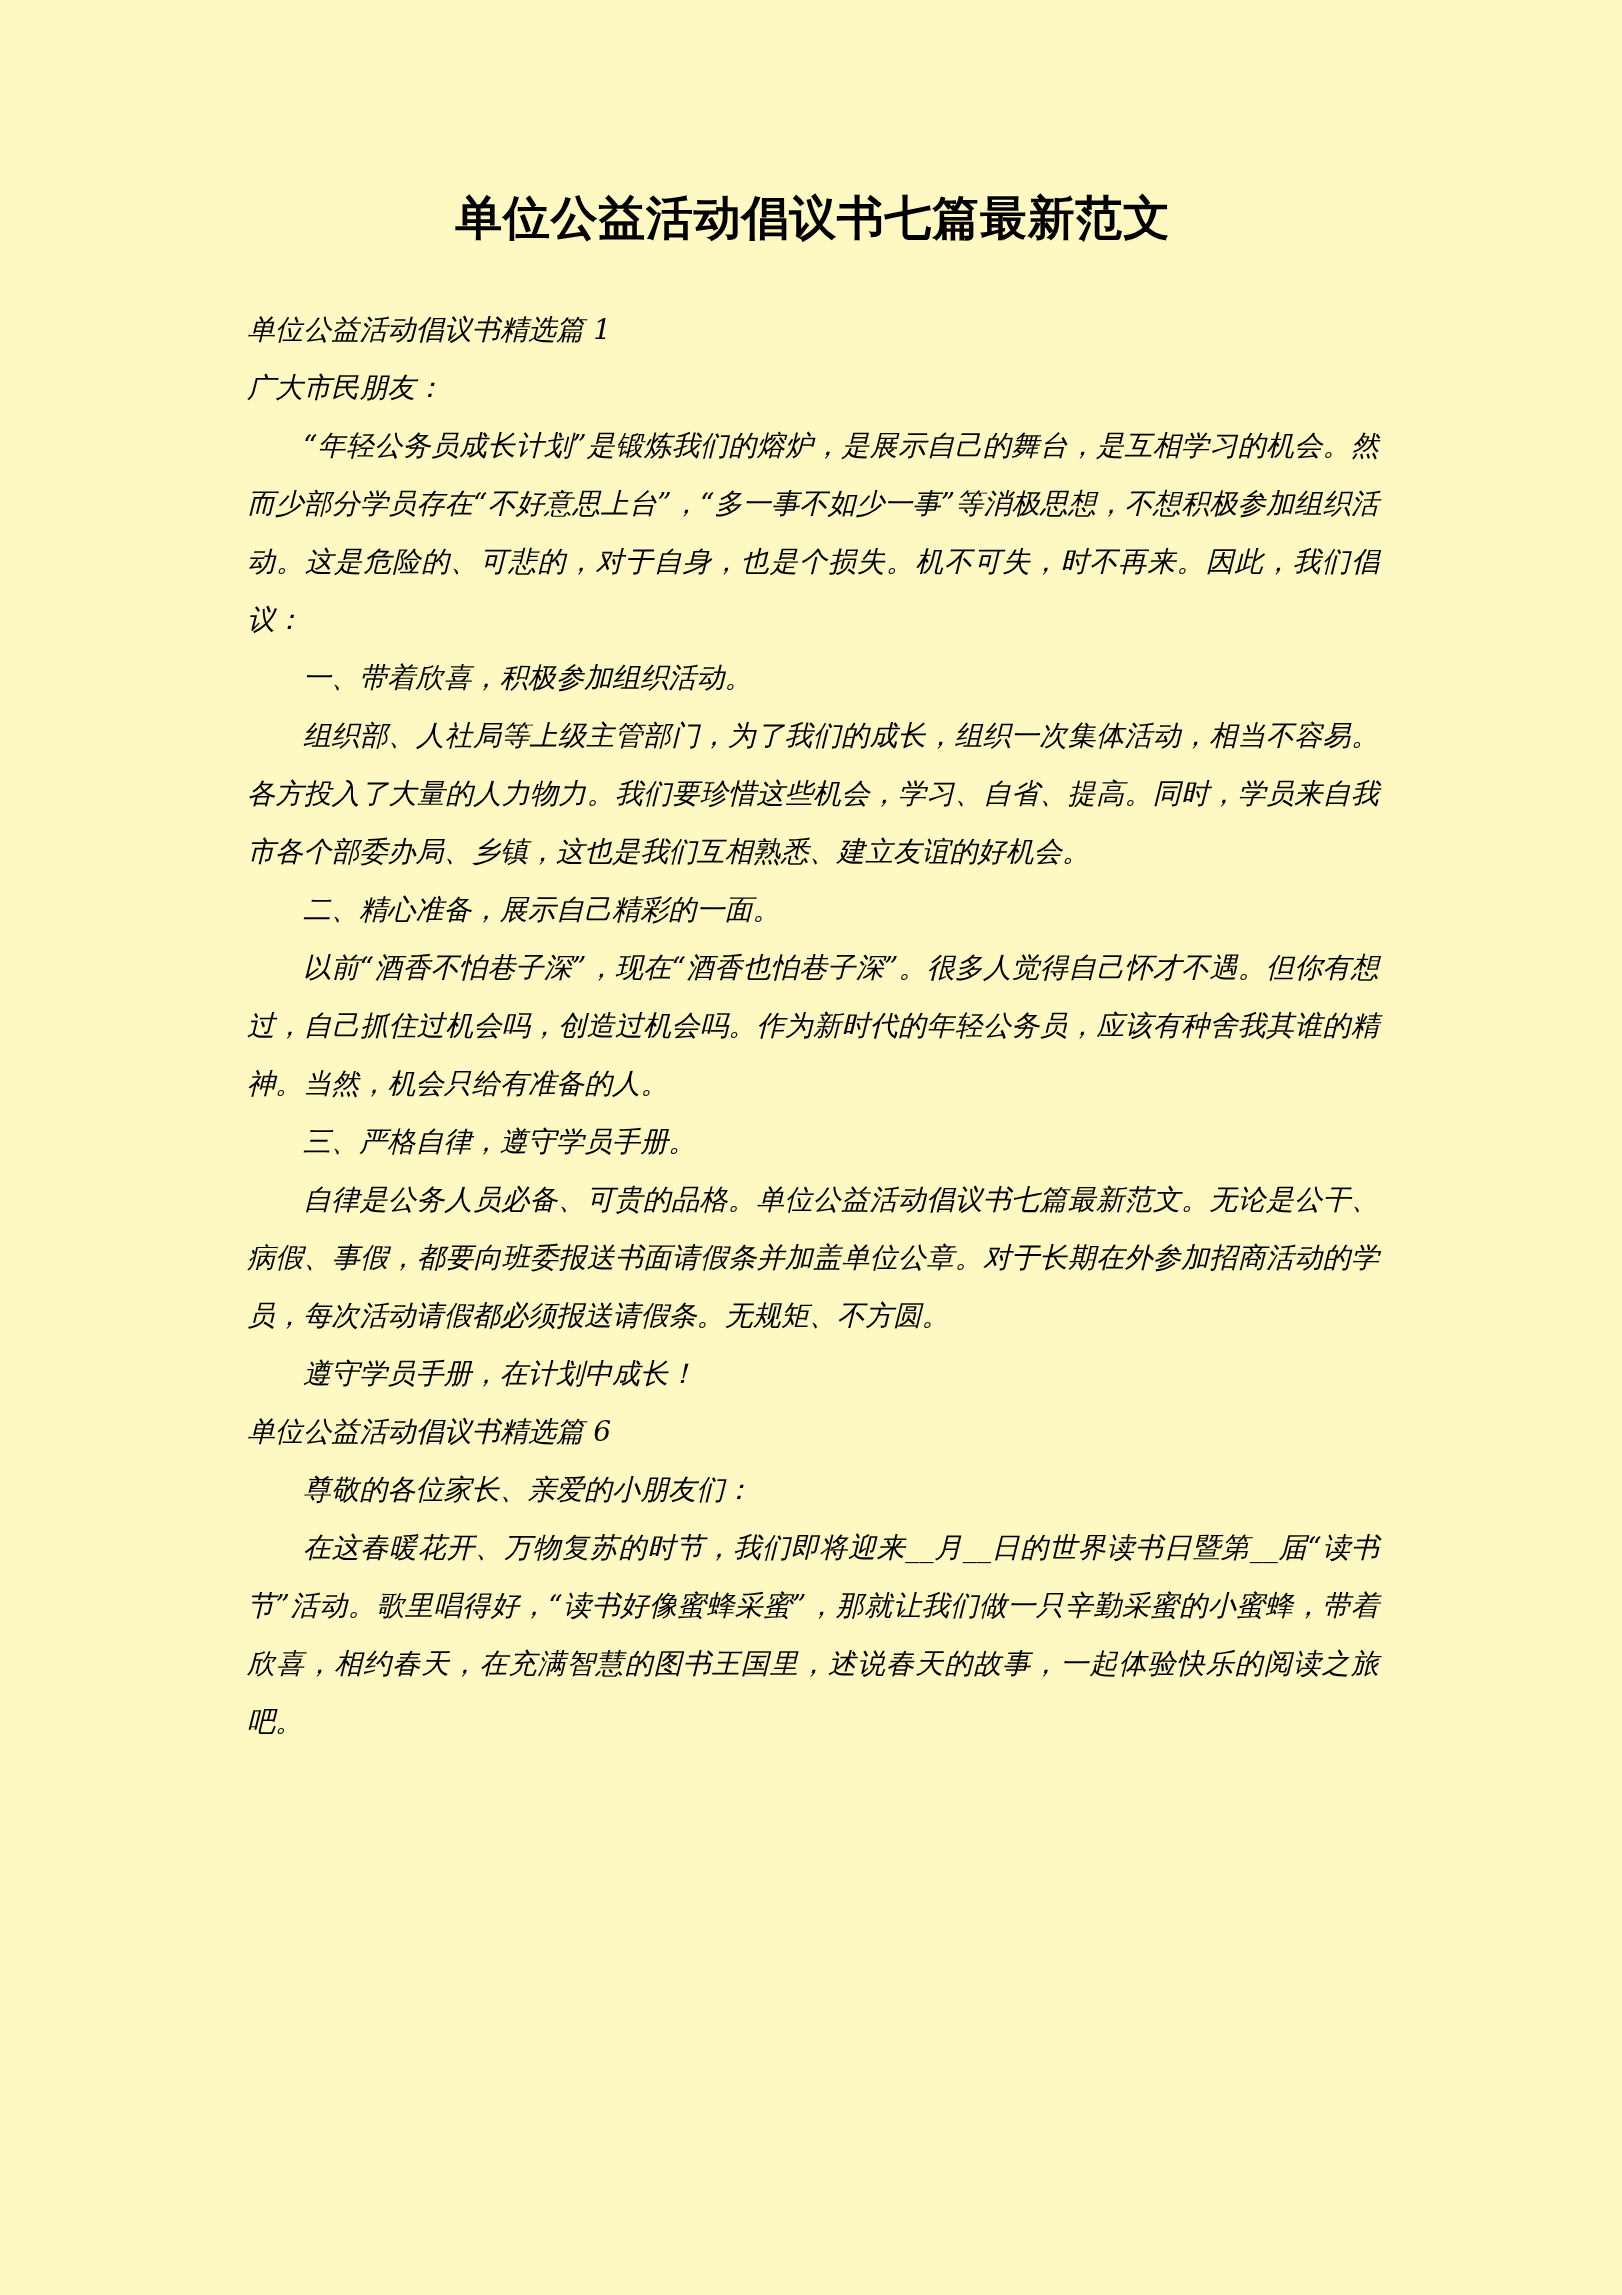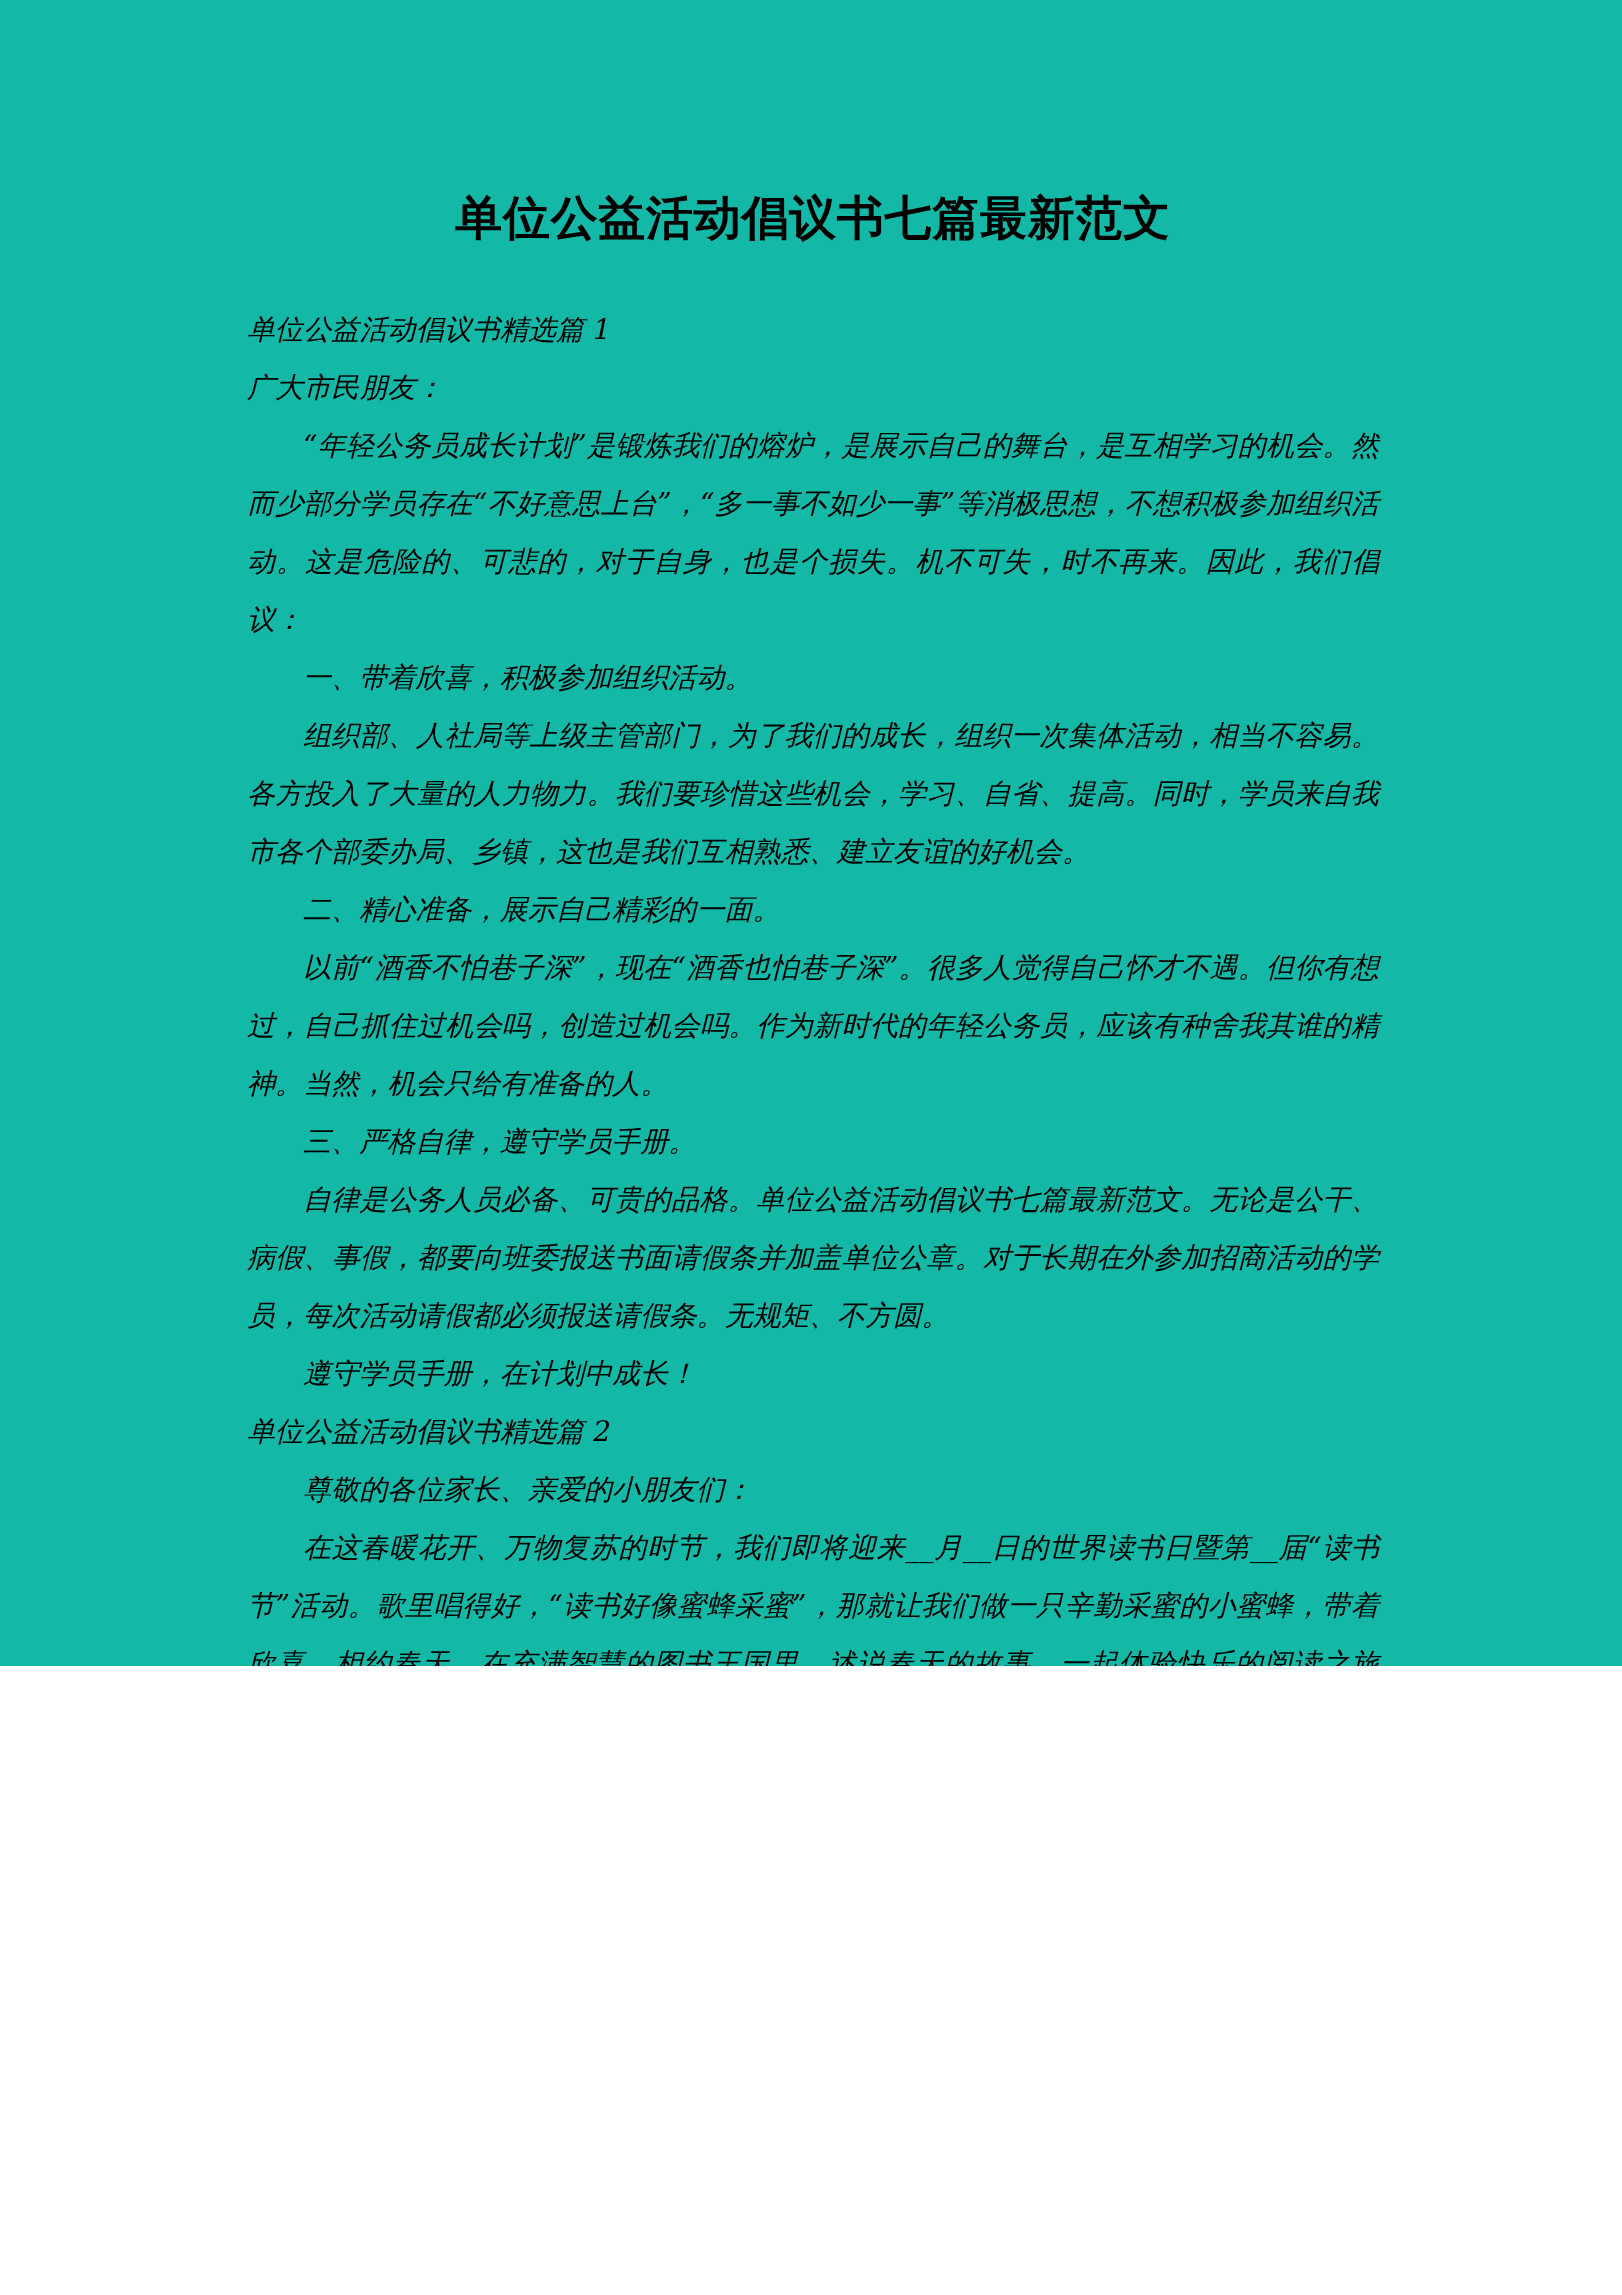--- a/index.html
+++ b/index.html
@@ -11,22 +11,22 @@
     width: 1623px;
     height: 2295px;
     font-family: "DejaVu Serif", "Liberation Serif", serif;
     color: #000000;
     -webkit-font-smoothing: antialiased;
   }
 
   .page {
     position: relative;
     width: 1623px;
-    height: 1666px;
-    background: #14b8a6;
+    height: 2295px;
+    background: #fef9c3;
     box-sizing: border-box;
     padding: 0;
     overflow: hidden;
   }
 
   .content {
     position: absolute;
     left: 247px;
     top: 0;
     width: 1132px;
@@ -95,21 +95,21 @@
       <p class="para heading-line">二、精心准备，展示自己精彩的一面。</p>
 
       <p class="para indent">以前“酒香不怕巷子深”，现在“酒香也怕巷子深”。很多人觉得自己怀才不遇。但你有想过，自己抓住过机会吗，创造过机会吗。作为新时代的年轻公务员，应该有种舍我其谁的精神。当然，机会只给有准备的人。</p>
 
       <p class="para heading-line">三、严格自律，遵守学员手册。</p>
 
       <p class="para indent">自律是公务人员必备、可贵的品格。单位公益活动倡议书七篇最新范文。无论是公干、病假、事假，都要向班委报送书面请假条并加盖单位公章。对于长期在外参加招商活动的学员，每次活动请假都必须报送请假条。无规矩、不方圆。</p>
 
       <p class="para indent">遵守学员手册，在计划中成长！</p>
 
-      <p class="para noindent">单位公益活动倡议书精选篇 2</p>
+      <p class="para noindent">单位公益活动倡议书精选篇 6</p>
 
       <p class="para indent">尊敬的各位家长、亲爱的小朋友们：</p>
 
 
       <p class="para indent">在这春暖花开、万物复苏的时节，我们即将迎来__月__日的世界读书日暨第__届“读书节”活动。歌里唱得好，“读书好像蜜蜂采蜜”，那就让我们做一只辛勤采蜜的小蜜蜂，带着欣喜，相约春天，在充满智慧的图书王国里，述说春天的故事，一起体验快乐的阅读之旅吧。</p>
 
     </div>
   </div>
 </div>
 

